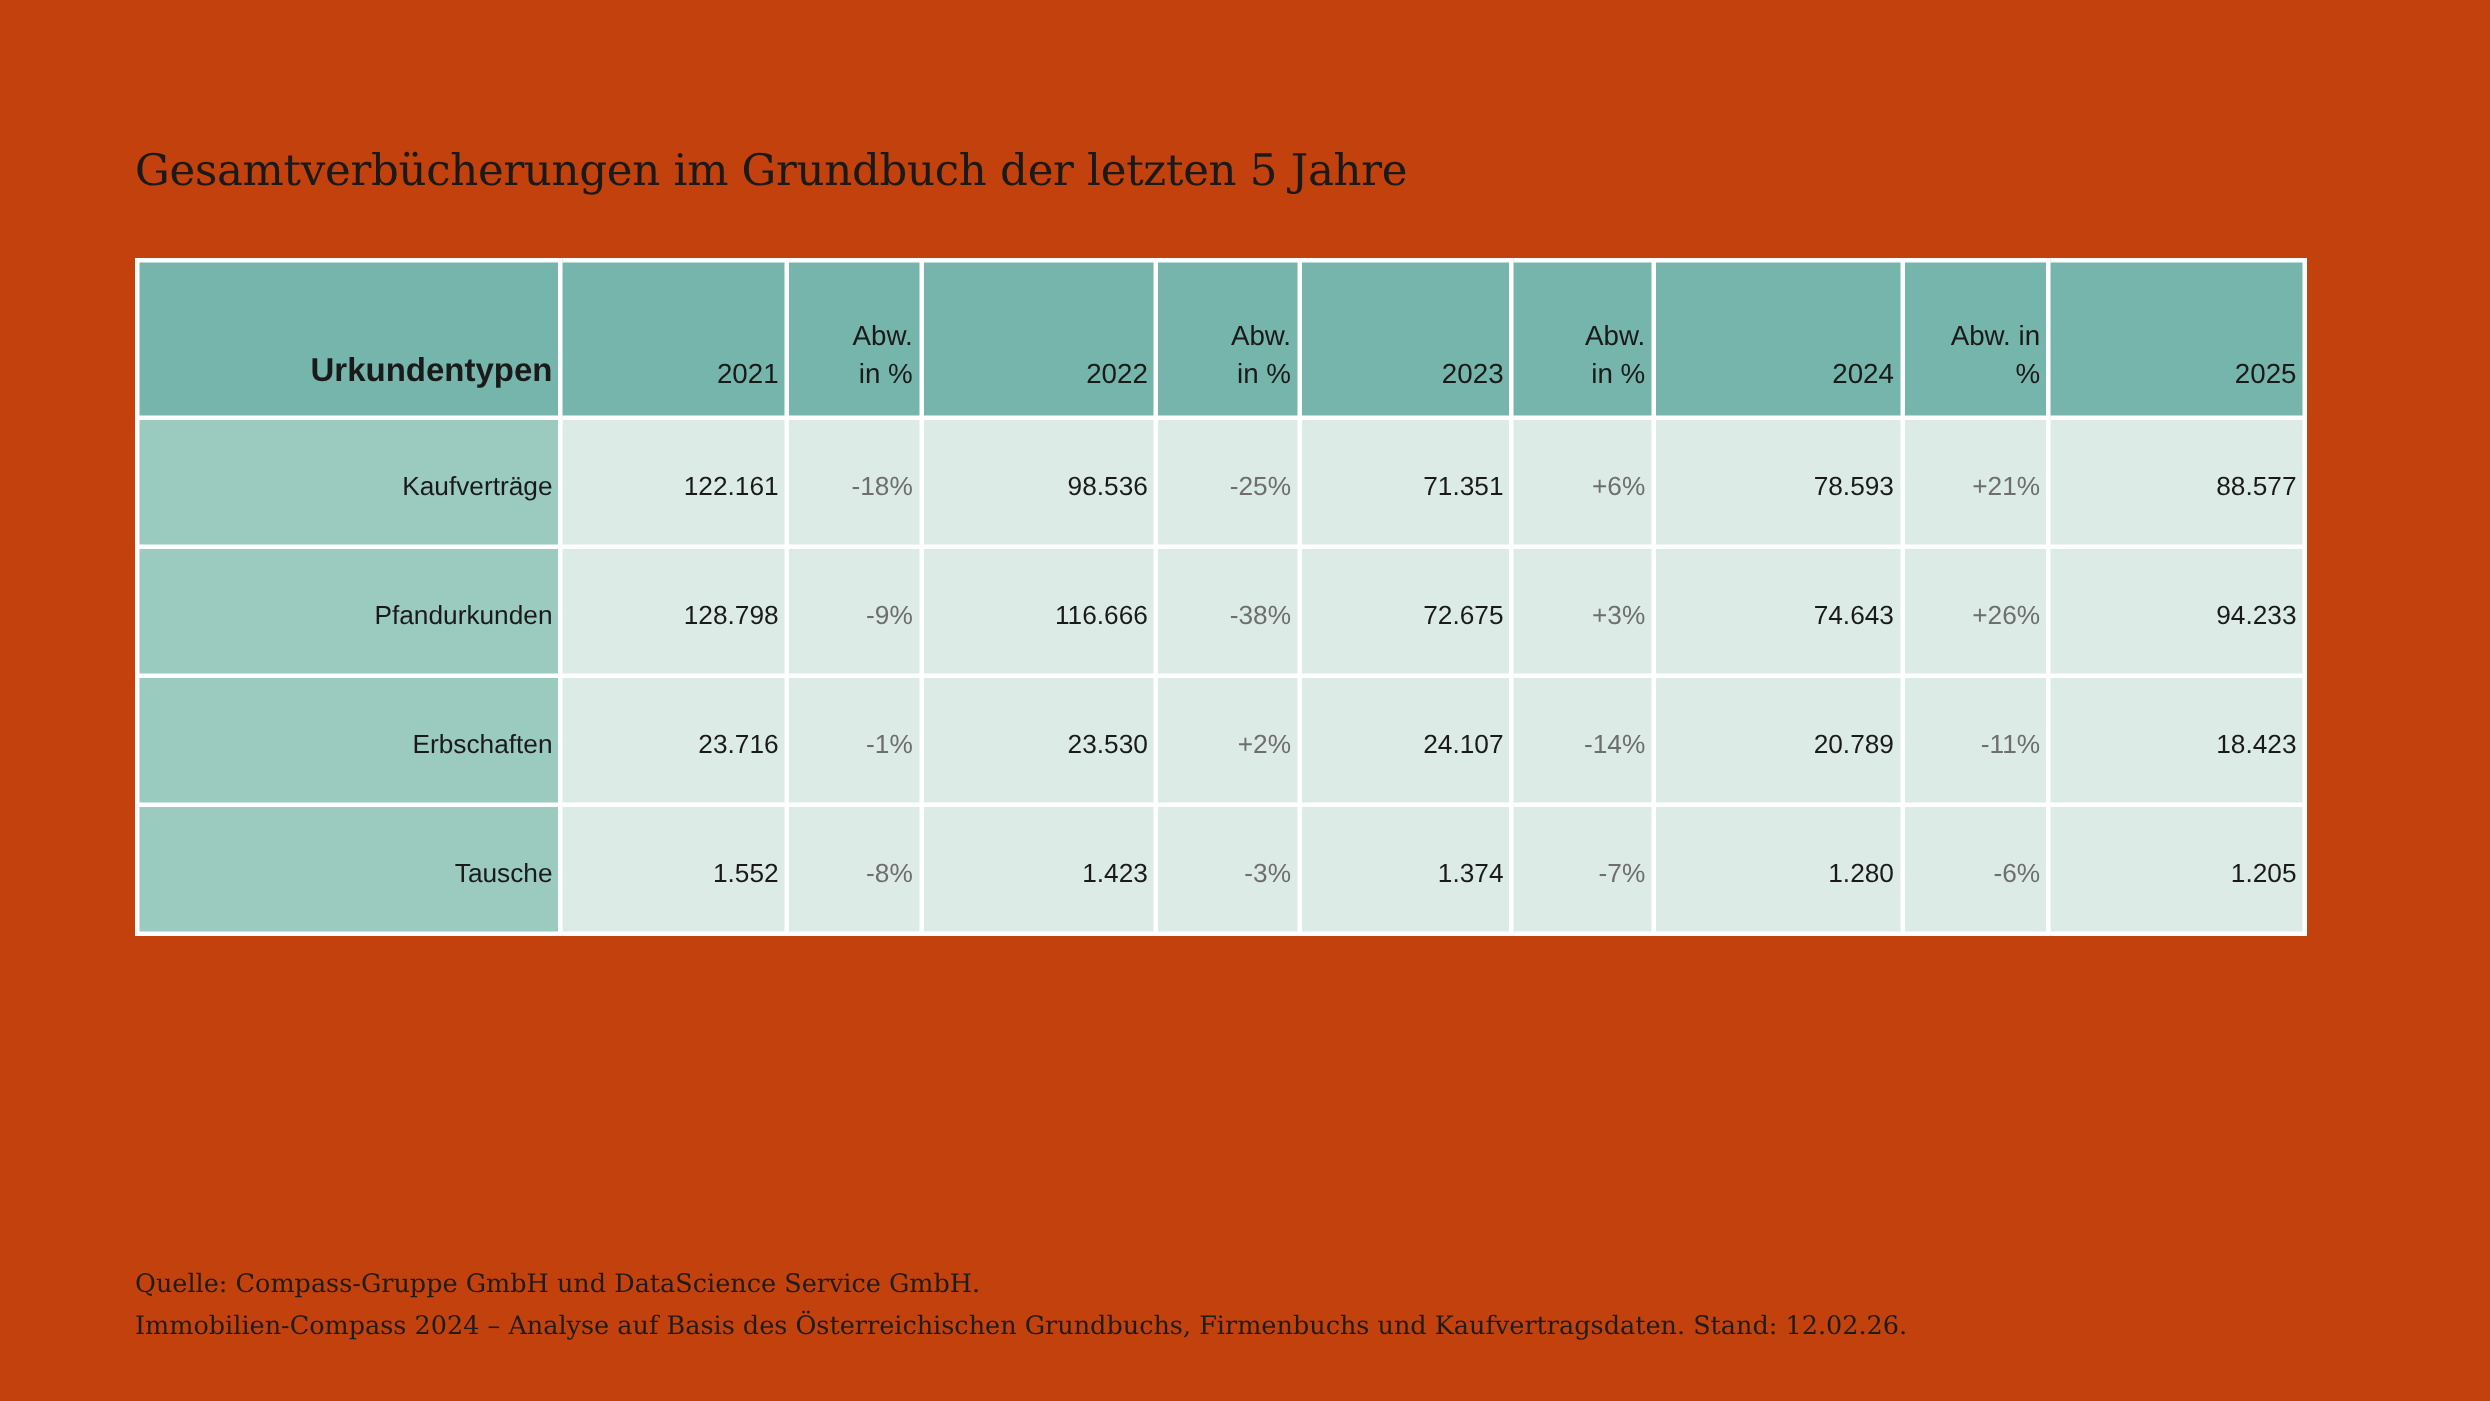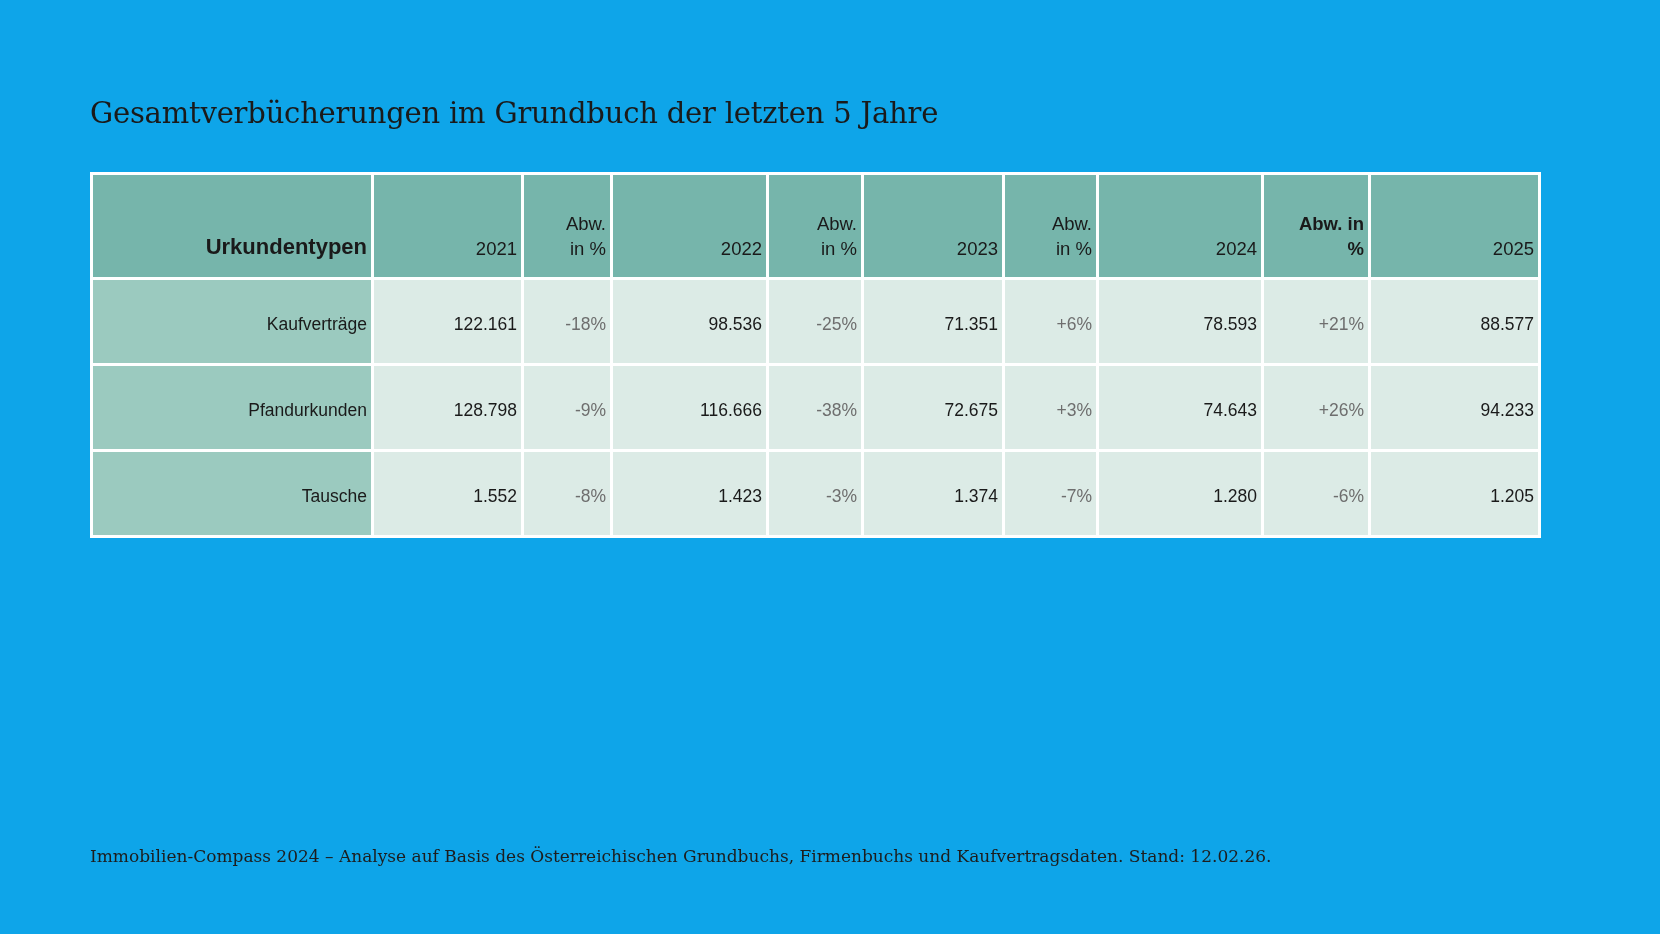--- a/index.html
+++ b/index.html
@@ -6,21 +6,21 @@
     --header-bg:#76b5ab;
     --label-bg:#9bcabf;
     --cell-bg:#dcebe6;
     --grid:#ffffff;
     --text-dark:#1a1a1a;
     --text-gray:#6e6e6e;
   }
   *{box-sizing:border-box;margin:0;padding:0;}
   html,body{width:1660px;height:934px;background:#ffffff;overflow:hidden;}
   body{font-family:"Liberation Sans","DejaVu Sans",sans-serif;color:var(--text-dark);}
-  .page{position:relative;width:1660px;height:934px;background:#0ea5e9;}
+  .page{position:relative;width:1660px;height:934px;background:#c2410c;}
   .title{
     position:absolute;left:90px;top:96px;
     font-family:"DejaVu Serif","Liberation Serif",serif;
     font-size:29px;font-weight:500;letter-spacing:-0.2px;color:var(--text-dark);
   }
   table.data-table{
     position:absolute;left:90px;top:172px;width:1448px;
     border-collapse:collapse;table-layout:fixed;
   }
   table.data-table th,table.data-table td{
@@ -32,21 +32,21 @@
     height:105px;
     vertical-align:bottom;
     padding:0 4px 15px 14px;
     font-size:18.5px;font-weight:400;
     white-space:pre-line;line-height:1.35;
     color:var(--text-dark);
   }
   thead th.col0{font-weight:700;font-size:22px;}
   .col0{width:281px;} .col1{width:150px;} .col2{width:89px;} .col3{width:156px;}
   .col4{width:95px;}  .col5{width:141px;} .col6{width:94px;} .col7{width:165px;}
-  .col8{width:107px;font-weight:bold;} .col9{width:170px;}
+  .col8{width:97px;} .col9{width:170px;}
   tbody tr{height:86px;}
   tbody th.row-label{
     background:var(--label-bg);
     font-weight:400;font-size:17.5px;
     vertical-align:middle;padding:6px 4px 0 14px;
     color:var(--text-dark);
   }
   tbody td{
     background:var(--cell-bg);
     font-size:17.5px;
@@ -105,31 +105,44 @@
           <td class="pct">-9%</td>
           <td class="num">116.666</td>
           <td class="pct">-38%</td>
           <td class="num">72.675</td>
           <td class="pct">+3%</td>
           <td class="num">74.643</td>
           <td class="pct">+26%</td>
           <td class="num">94.233</td>
         </tr>
         <tr>
+          <th class="row-label">Erbschaften</th>
+          <td class="num">23.716</td>
+          <td class="pct">-1%</td>
+          <td class="num">23.530</td>
+          <td class="pct">+2%</td>
+          <td class="num">24.107</td>
+          <td class="pct">-14%</td>
+          <td class="num">20.789</td>
+          <td class="pct">-11%</td>
+          <td class="num">18.423</td>
+        </tr>
+        <tr>
           <th class="row-label">Tausche</th>
           <td class="num">1.552</td>
           <td class="pct">-8%</td>
           <td class="num">1.423</td>
           <td class="pct">-3%</td>
           <td class="num">1.374</td>
           <td class="pct">-7%</td>
           <td class="num">1.280</td>
           <td class="pct">-6%</td>
           <td class="num">1.205</td>
         </tr>
       </tbody>
   </table>
 
   <div class="source">
+    <div>Quelle: Compass-Gruppe GmbH und DataScience Service GmbH.</div>
     <div>Immobilien-Compass 2024 – Analyse auf Basis des Österreichischen Grundbuchs, Firmenbuchs und Kaufvertragsdaten. Stand: 12.02.26.</div>
   </div>
 
 </div>
 
 </body></html>

